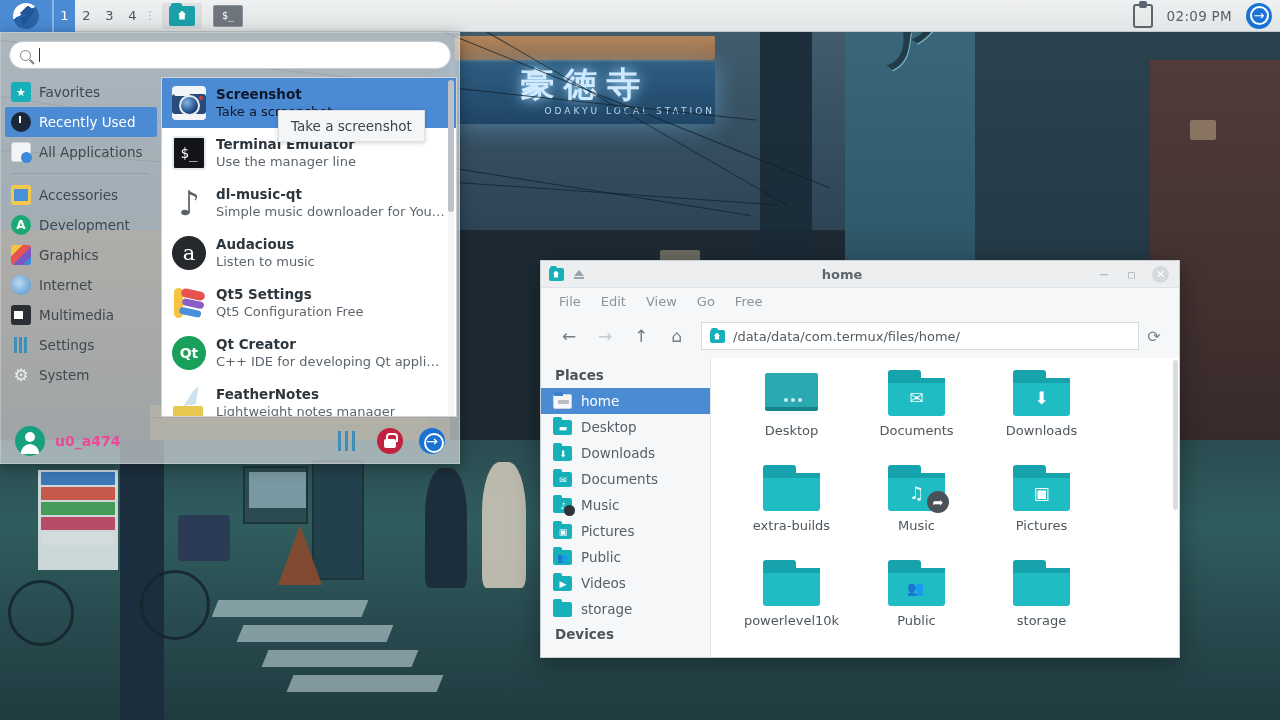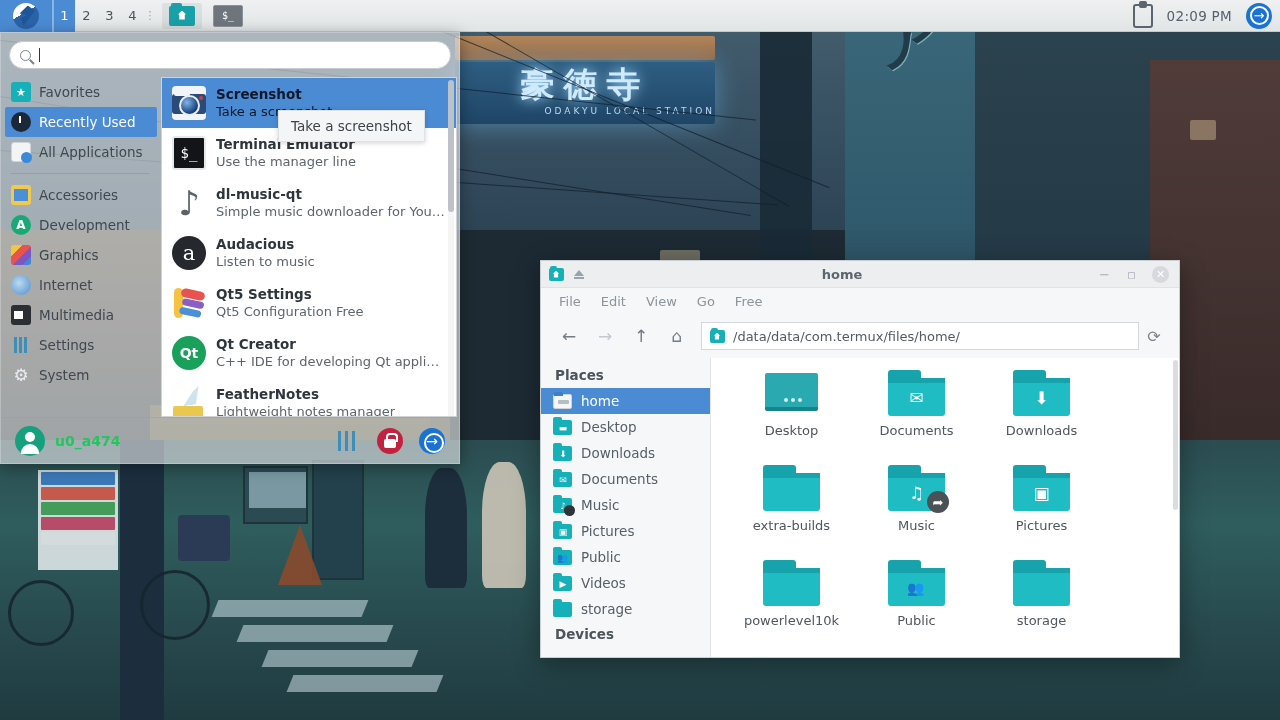--- a/index.html
+++ b/index.html
@@ -216,21 +216,21 @@
   .wm-thumb { position:absolute; right:2px; top:2px; width:6px; height:132px;
      background:#bcc2c7; border-radius:3px;}
 
   .wm-footer { height:46px; display:flex; align-items:center; padding:0 14px; gap:10px;
      border-top:1px solid rgba(150,158,166,.4);}
   .user-av { width:30px;height:30px;border-radius:50%;background:#16a07d; position:relative;}
   .user-av:before{content:"";position:absolute;left:10px;top:6px;width:10px;height:10px;
      border-radius:50%;background:#fff;}
   .user-av:after{content:"";position:absolute;left:6px;top:18px;width:18px;height:10px;
      border-radius:9px 9px 0 0;background:#fff;}
-  .user-name { font-weight:bold; font-size:14px; color:#22c55e; }
+  .user-name { font-weight:bold; font-size:14px; color:#ec4899; }
   .foot-btns { margin-left:auto; display:flex; align-items:center; gap:16px; }
   .fb { width:26px;height:26px;position:relative;}
   .fb-set:after{content:"";position:absolute;left:3px;top:3px;width:3px;height:20px;
      background:#3d8fb9; box-shadow:7px 0 0 #3d8fb9, 14px 0 0 #3d8fb9;}
   .fb-lock { background:#c0223f; border-radius:50%; }
   .fb-lock:before{content:"";position:absolute;left:9px;top:5px;width:8px;height:7px;
      border:2px solid #fff;border-bottom:none;border-radius:4px 4px 0 0;}
   .fb-lock:after{content:"";position:absolute;left:7px;top:11px;width:12px;height:9px;
      background:#fff;border-radius:2px;}
   .fb-out { background:#1a73d4; border-radius:50%; }

